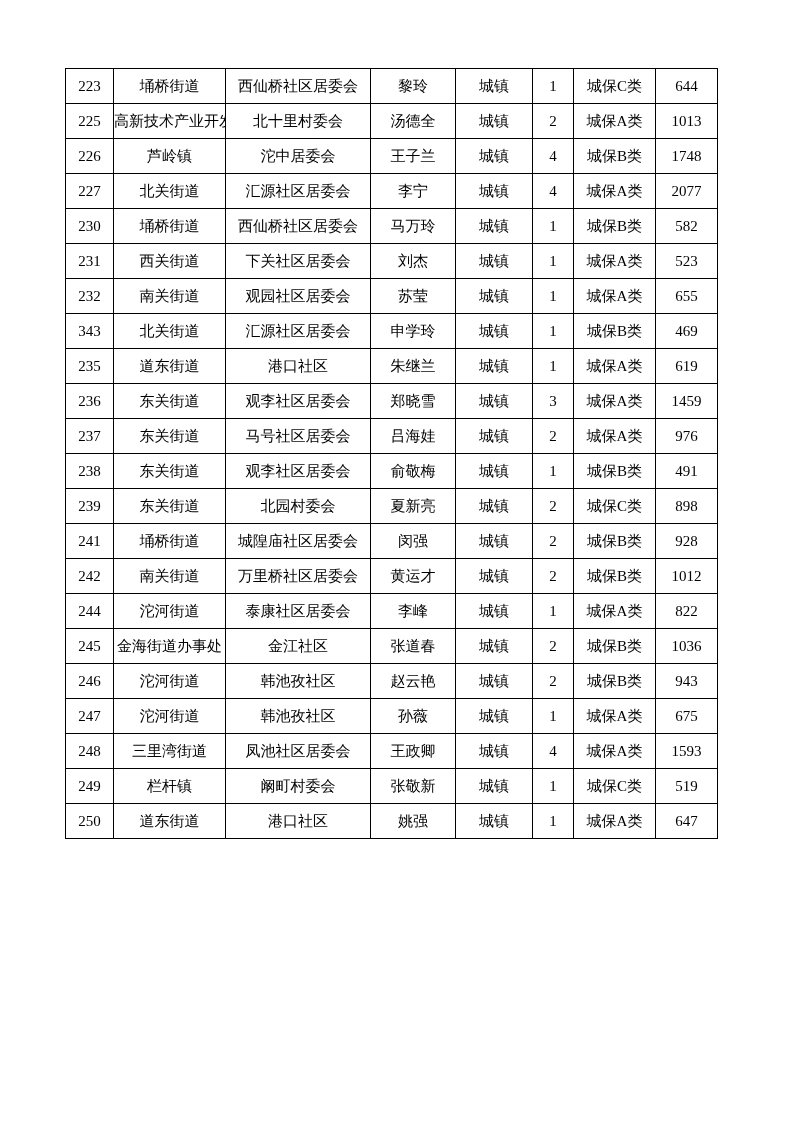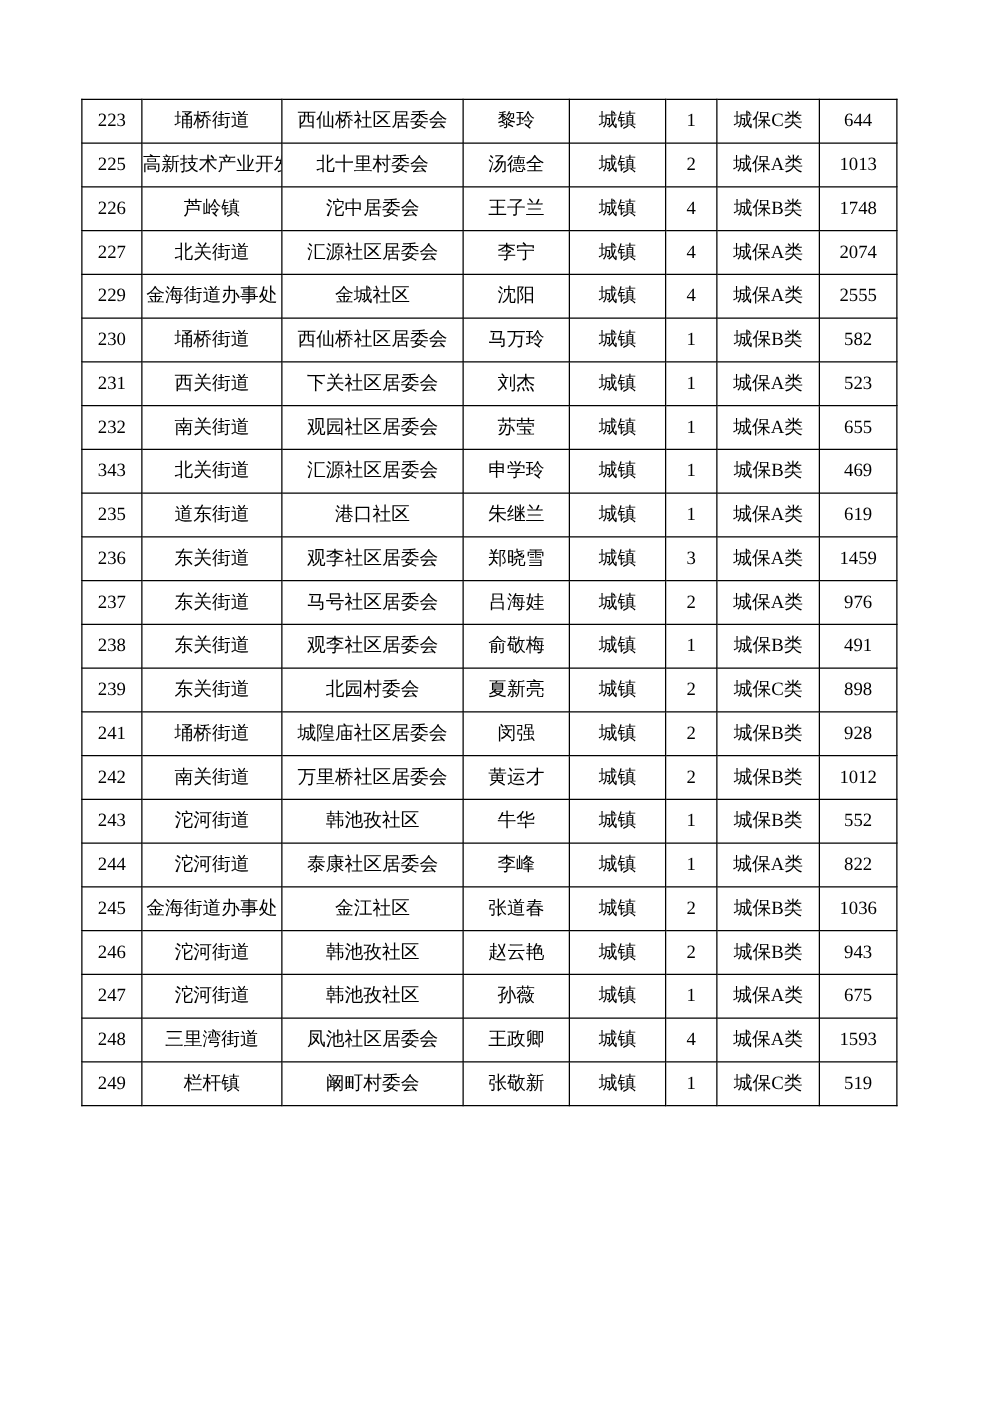--- a/index.html
+++ b/index.html
@@ -18,21 +18,21 @@
     position: absolute;
     left: 0; top: 0;
     width: 794px;
     height: 1122px;
     background: #ffffff;
     overflow: hidden;
   }
   table.roster {
     position: absolute;
     left: 65px;
-    top: 79px;
+    top: 68px;
     width: 652px;
     border-collapse: collapse;
     table-layout: fixed;
   }
   table.roster td {
     border: 1px solid #000000;
     height: 34px;
     box-sizing: border-box;
     padding: 0;
     text-align: center;
@@ -100,31 +100,21 @@
           <td>1748</td>
         </tr>
         <tr>
           <td>227</td>
           <td>北关街道</td>
           <td>汇源社区居委会</td>
           <td>李宁</td>
           <td>城镇</td>
           <td>4</td>
           <td>城保A类</td>
-          <td>2074</td>
-        </tr>
-        <tr>
-          <td>229</td>
-          <td>金海街道办事处</td>
-          <td>金城社区</td>
-          <td>沈阳</td>
-          <td>城镇</td>
-          <td>4</td>
-          <td>城保A类</td>
-          <td>2555</td>
+          <td>2077</td>
         </tr>
         <tr>
           <td>230</td>
           <td>埇桥街道</td>
           <td>西仙桥社区居委会</td>
           <td>马万玲</td>
           <td>城镇</td>
           <td>1</td>
           <td>城保B类</td>
           <td>582</td>
@@ -223,30 +213,20 @@
           <td>242</td>
           <td>南关街道</td>
           <td>万里桥社区居委会</td>
           <td>黄运才</td>
           <td>城镇</td>
           <td>2</td>
           <td>城保B类</td>
           <td>1012</td>
         </tr>
         <tr>
-          <td>243</td>
-          <td>沱河街道</td>
-          <td>韩池孜社区</td>
-          <td>牛华</td>
-          <td>城镇</td>
-          <td>1</td>
-          <td>城保B类</td>
-          <td>552</td>
-        </tr>
-        <tr>
           <td>244</td>
           <td>沱河街道</td>
           <td>泰康社区居委会</td>
           <td>李峰</td>
           <td>城镇</td>
           <td>1</td>
           <td>城保A类</td>
           <td>822</td>
         </tr>
         <tr>
@@ -291,16 +271,26 @@
         </tr>
         <tr>
           <td>249</td>
           <td>栏杆镇</td>
           <td>阚町村委会</td>
           <td>张敬新</td>
           <td>城镇</td>
           <td>1</td>
           <td>城保C类</td>
           <td>519</td>
+        </tr>
+        <tr>
+          <td>250</td>
+          <td>道东街道</td>
+          <td>港口社区</td>
+          <td>姚强</td>
+          <td>城镇</td>
+          <td>1</td>
+          <td>城保A类</td>
+          <td>647</td>
         </tr>
       </tbody>
   </table>
 </div>
 
 </body></html>

